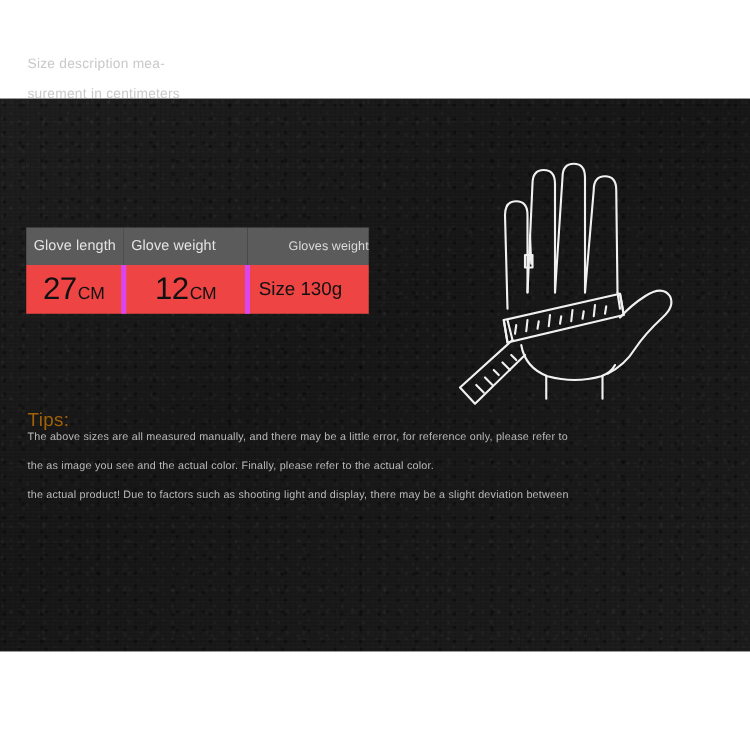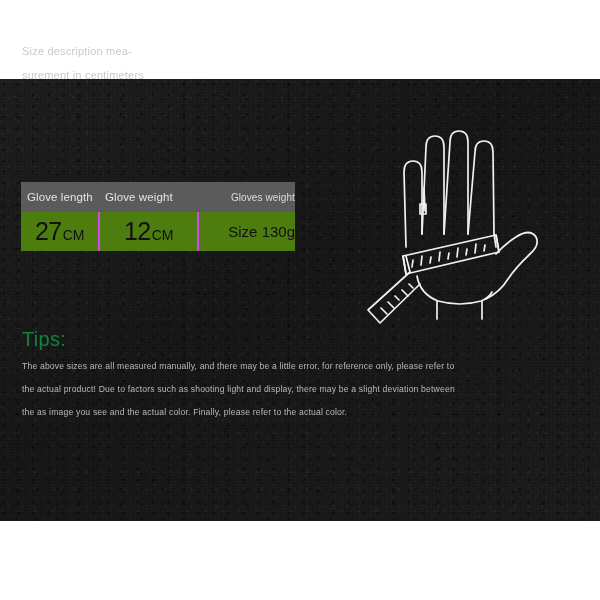--- a/index.html
+++ b/index.html
@@ -94,28 +94,28 @@
     letter-spacing: .1px;
   }
   .spec-table thead th.h3 {
     font-size: 10px;
     color: #dcdcdc;
     padding-left: 12px;
     text-align: right;
   }
 
   .spec-table tbody td {
-    background: #4d7c0f;
+    background: #ef4444;
     height: 39px;
     vertical-align: middle;
     border: none;
     color: #111111;
     padding: 0;
   }
-  .spec-table tbody td.div { border-left: 2px solid #d946ef; text-align: right; }
+  .spec-table tbody td.div { border-left: 4px solid #d946ef; }
 
   .val-wrap {
     display: flex;
     align-items: baseline;
     justify-content: center;
     line-height: 1;
   }
   .val-num {
     font-size: 25px;
     letter-spacing: -.5px;
@@ -142,29 +142,29 @@
     height: 230px;
     z-index: 4;
   }
   .illustration svg { display: block; width: 100%; height: 100%; }
 
   
   .tips-heading {
     position: absolute;
     left: 22px;
     top: 328px;
-    color: #15803d;
-    font-size: 20px;
+    color: #a16207;
+    font-size: 15px;
     letter-spacing: .3px;
     z-index: 4;
   }
   .tips-body {
     position: absolute;
     left: 22px;
-    top: 355px;
+    top: 338px;
     width: 452px;
     color: #b9b9b9;
     font-size: 8.6px;
     line-height: 23px;
     letter-spacing: .18px;
     z-index: 4;
   }
   .tips-body div { white-space: nowrap; }
 </style>
 </head>
@@ -264,17 +264,17 @@
 
         <path d="M63 152 L66 170"></path>
         <path d="M156 131 L159 148"></path>
       </g>
     </svg>
   </div>
 
   <div class="tips-heading">Tips:</div>
   <div class="tips-body">
     <div>The above sizes are all measured manually, and there may be a little error, for reference only, please refer to</div>
+    <div>the as image you see and the actual color. Finally, please refer to the actual color.</div>
     <div>the actual product! Due to factors such as shooting light and display, there may be a slight deviation between</div>
-    <div>the as image you see and the actual color. Finally, please refer to the actual color.</div>
   </div>
 
 </div>
 
 </body></html>

